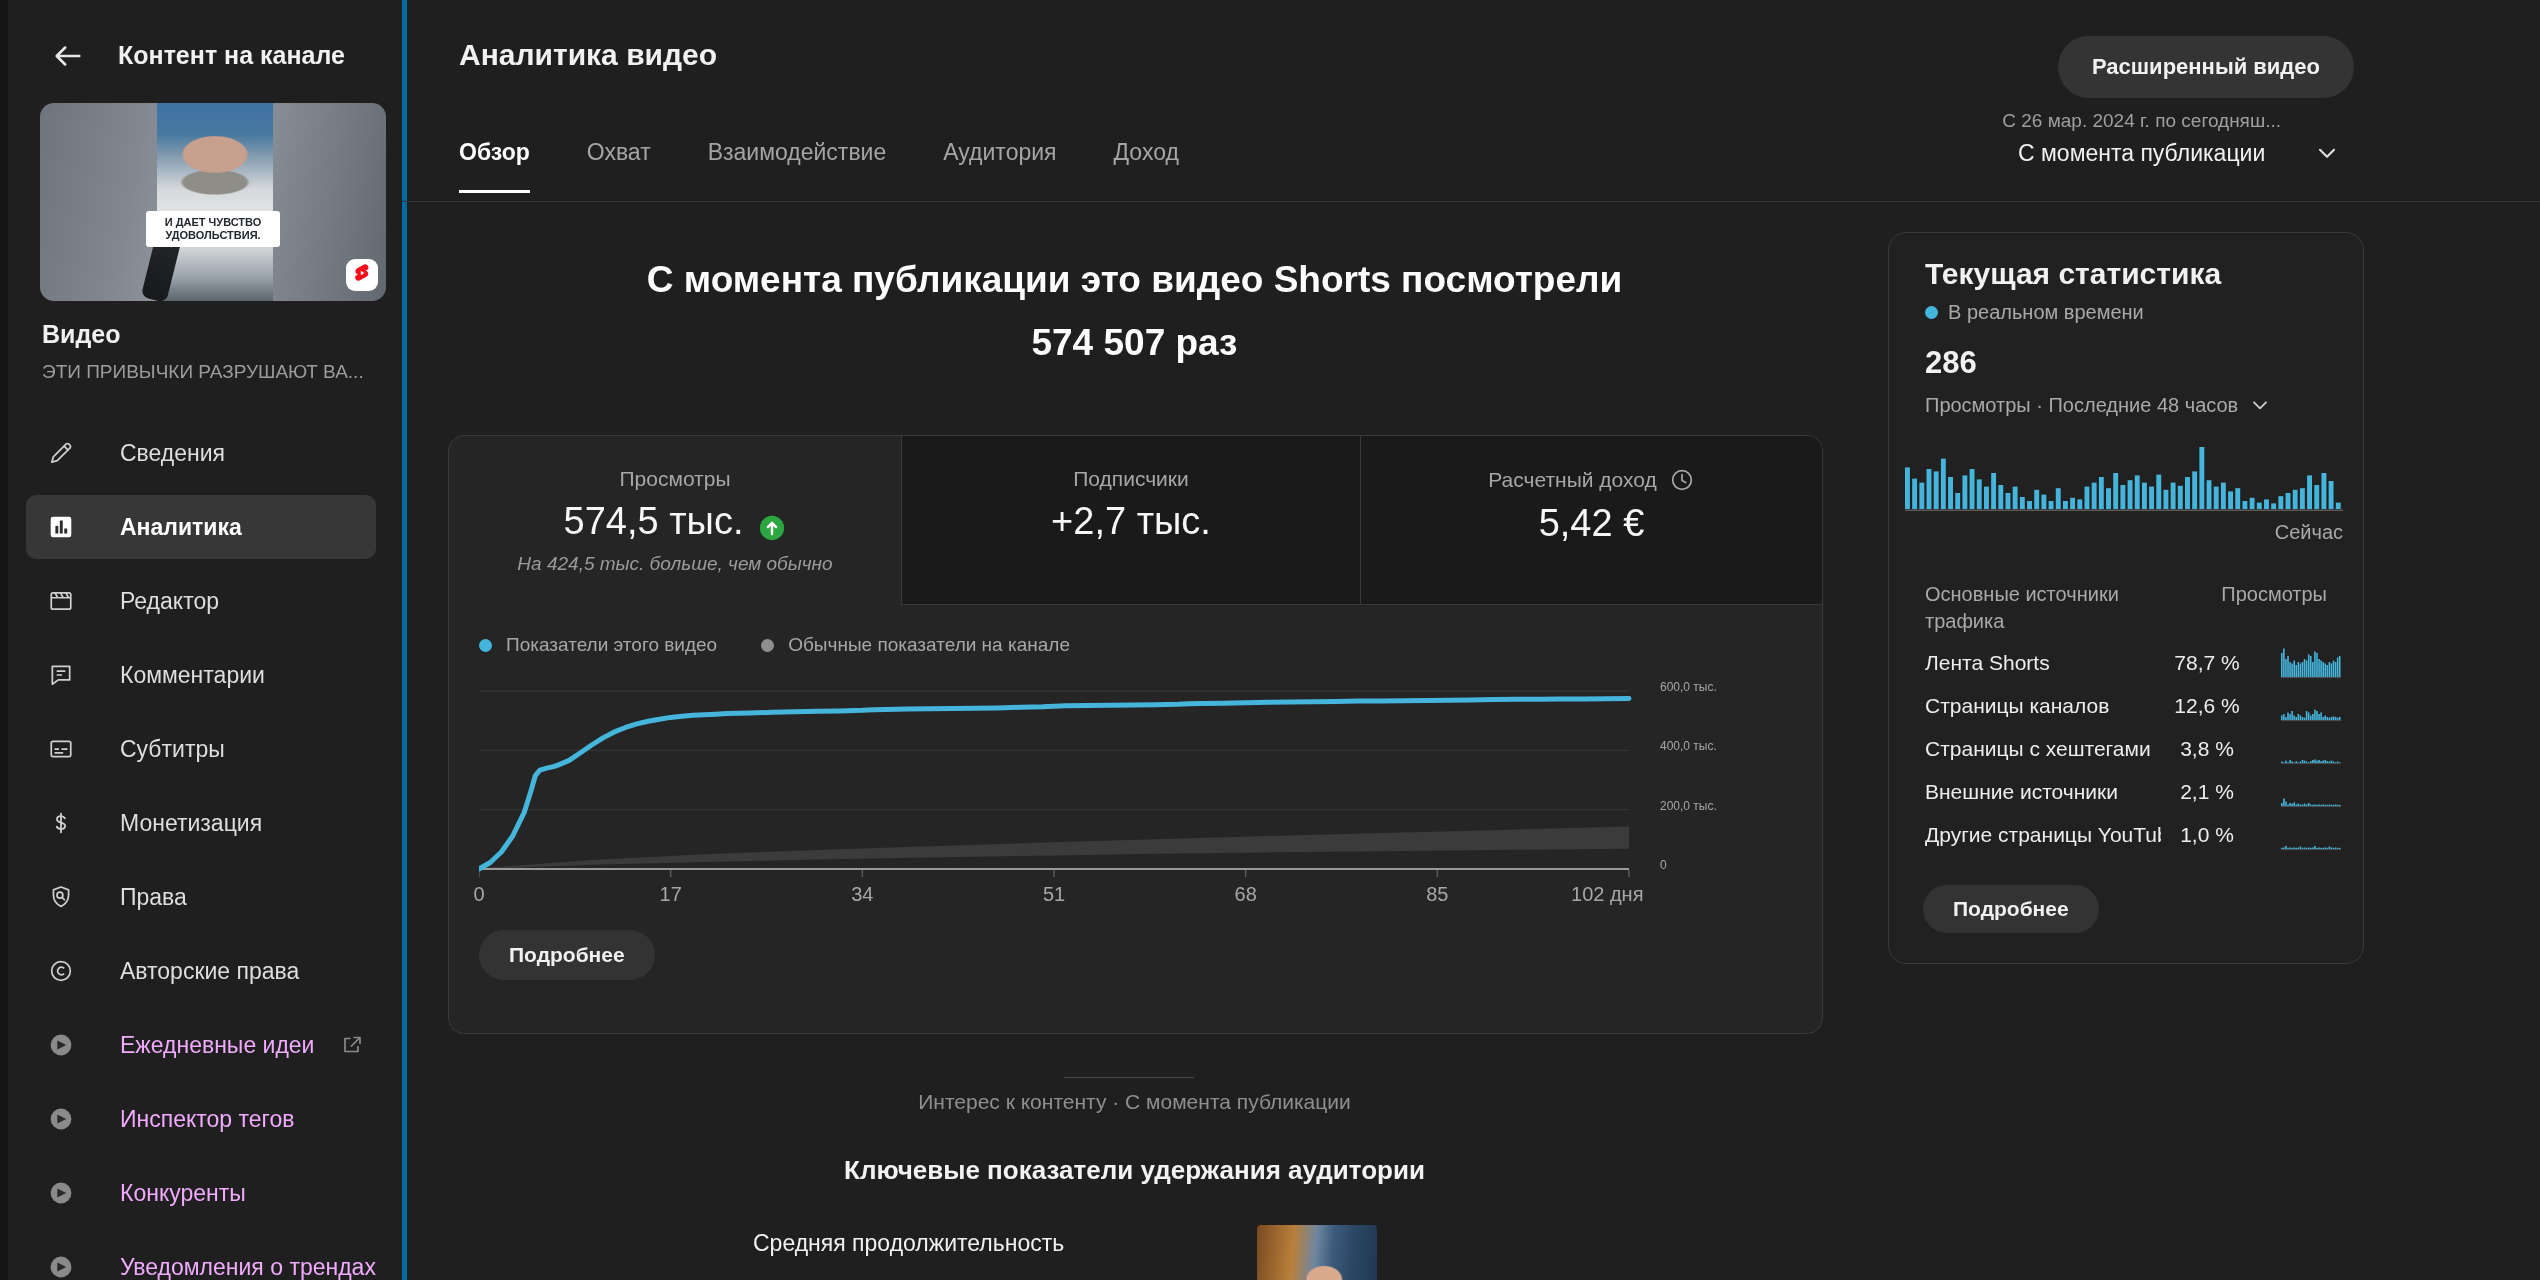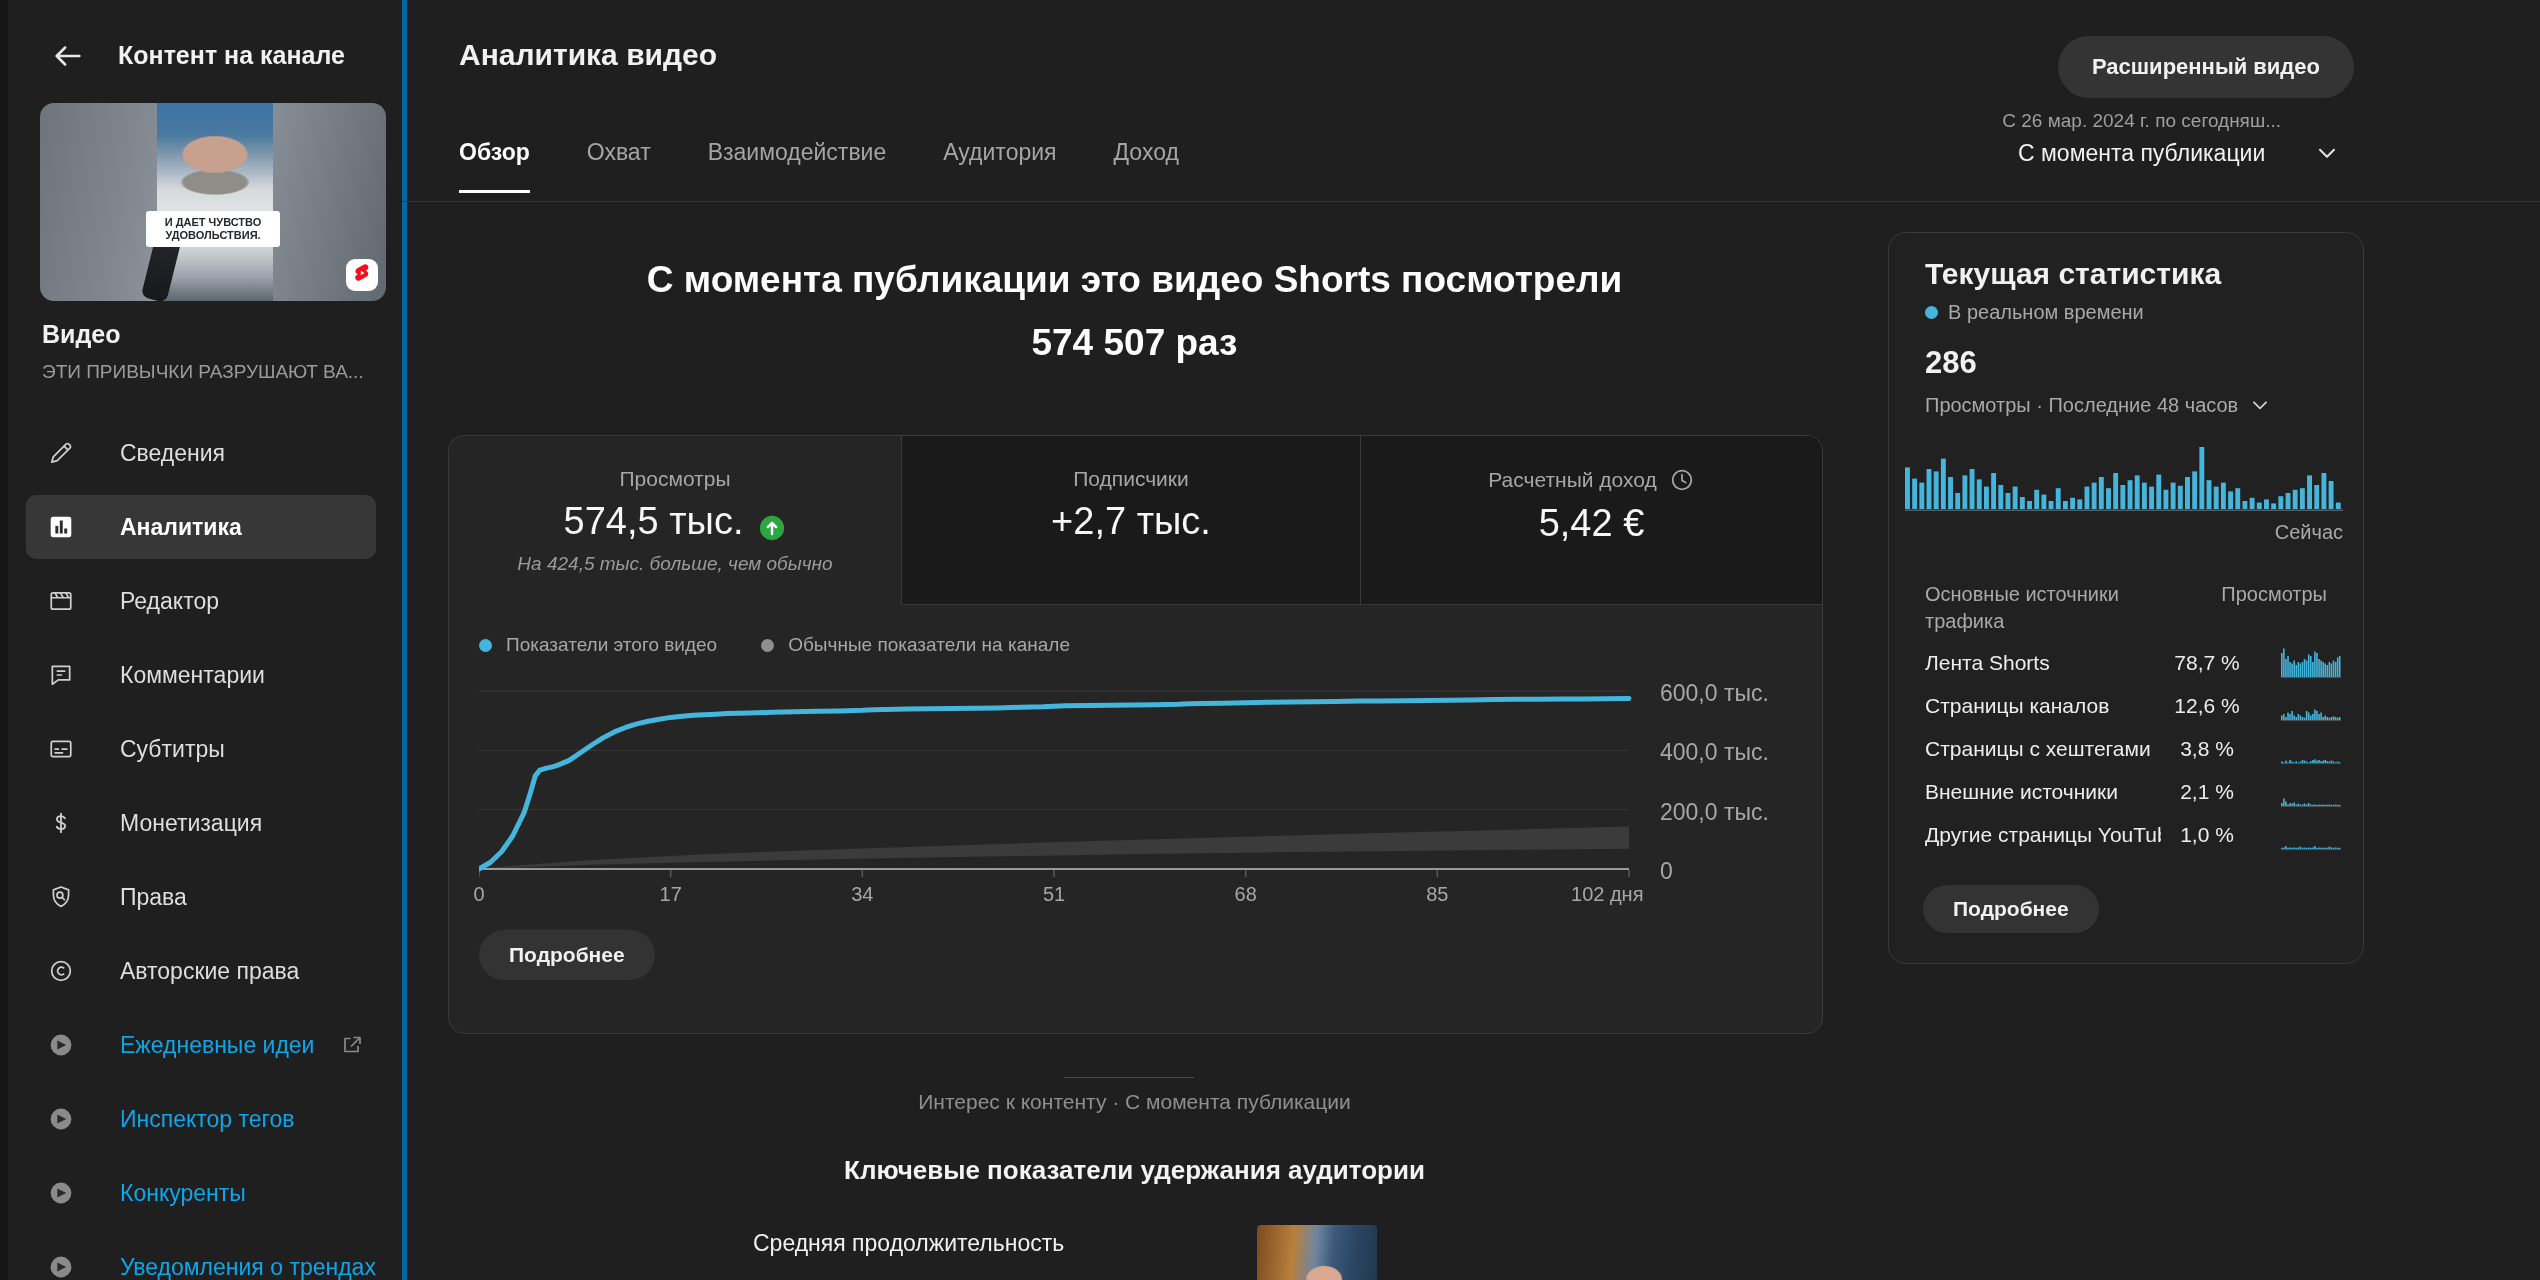--- a/index.html
+++ b/index.html
@@ -32,21 +32,21 @@
 
   .menu{position:absolute;left:0;top:421px;width:100%;}
   .side-item{height:64px;margin:0 26px 10px 18px;border-radius:10px;display:flex;align-items:center;padding-left:22px;cursor:pointer;color:#dedede;}
   .side-item .s-icon{width:26px;height:26px;flex:none;color:#cfcfcf;}
   .side-item .s-icon svg{width:26px;height:26px;}
   .side-item .s-label{margin-left:46px;font-size:23px;white-space:nowrap;}
   .side-item.active{background:#373737;color:#ffffff;}
   .side-item.active .s-label{font-weight:700;}
   .side-item.active .s-icon{color:#ffffff;}
   .side-item.dimmed{color:#8a8a8a;}
-  .side-item.dimmed .s-label{color:#0ea5e9;}
+  .side-item.dimmed .s-label{color:#f0abfc;}
   .ext-icon{margin-left:26px;width:24px;height:24px;color:#8a8a8a;}
   .ext-icon svg{width:24px;height:24px;}
 
   
   .main{position:absolute;left:402px;top:0;right:0;bottom:0;}
   .page-title{position:absolute;left:57px;top:38px;font-size:30px;font-weight:600;}
   .tabs{position:absolute;left:57px;top:139px;display:flex;gap:57px;}
   .tab{font-size:23px;color:#a5a5a5;padding-bottom:24px;border-bottom:3px solid transparent;cursor:pointer;white-space:nowrap;}
   .tab.active{color:#ffffff;font-weight:700;border-bottom-color:#ffffff;}
   .hdr-divider{position:absolute;left:0;top:201px;right:0;height:1px;background:#343434;}
@@ -74,21 +74,21 @@
   .metric-value-row{margin-top:9px;font-size:38px;color:#f7f7f7;display:flex;justify-content:center;align-items:center;gap:15px;}
   .metric-value-row .m-ic{width:28px;height:28px;}
   .metric-value-row .m-ic svg{width:28px;height:28px;}
   .metric-note{margin-top:10px;font-size:19px;font-style:italic;color:#9b9b9b;}
 
   .legend{position:absolute;left:30px;top:198px;display:flex;align-items:center;font-size:19px;color:#a7a7a7;}
   .legend .dot{width:13px;height:13px;border-radius:50%;margin-right:14px;flex:none;}
   .legend .l2{margin-left:44px;}
 
   .chart-wrap{position:absolute;left:30px;top:246px;width:1160px;height:200px;}
-  .ylab{position:absolute;left:1211px;width:150px;font-size:23px;color:#a7a7a7;white-space:nowrap;}
+  .ylab{position:absolute;left:1211px;width:150px;font-size:12px;color:#a7a7a7;white-space:nowrap;}
   .xlab{position:absolute;top:447px;font-size:20px;color:#a7a7a7;white-space:nowrap;transform:translateX(-50%);}
   .details-btn{position:absolute;left:30px;top:494px;height:50px;border-radius:25px;background:#333333;display:inline-flex;
                align-items:center;padding:0 30px;font-size:21px;font-weight:600;color:#f1f1f1;cursor:pointer;}
 
   
   .foot-divider{position:absolute;left:662px;top:1077px;width:130px;height:1px;background:#4a4a4a;}
   .breadcrumb-wrap{position:absolute;left:46px;top:1090px;width:1373px;text-align:center;font-size:21px;color:#8f8f8f;}
   .foot-heading-wrap{position:absolute;left:46px;top:1155px;width:1373px;text-align:center;font-size:26px;font-weight:700;color:#f3f3f3;}
   .retention-label{position:absolute;left:351px;top:1222px;width:330px;font-size:23px;line-height:42px;color:#f1f1f1;}
   .retention-thumb{position:absolute;left:855px;top:1225px;width:120px;height:70px;border-radius:4px;overflow:hidden;

